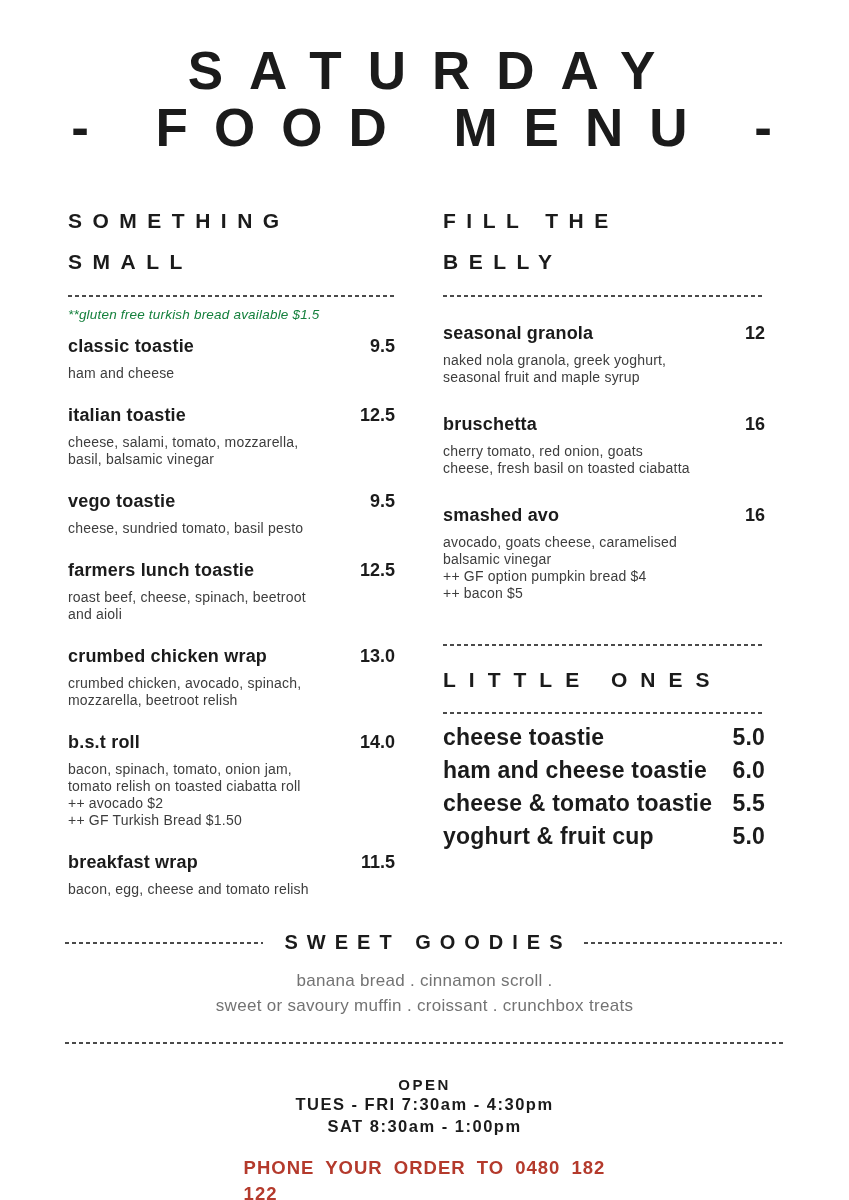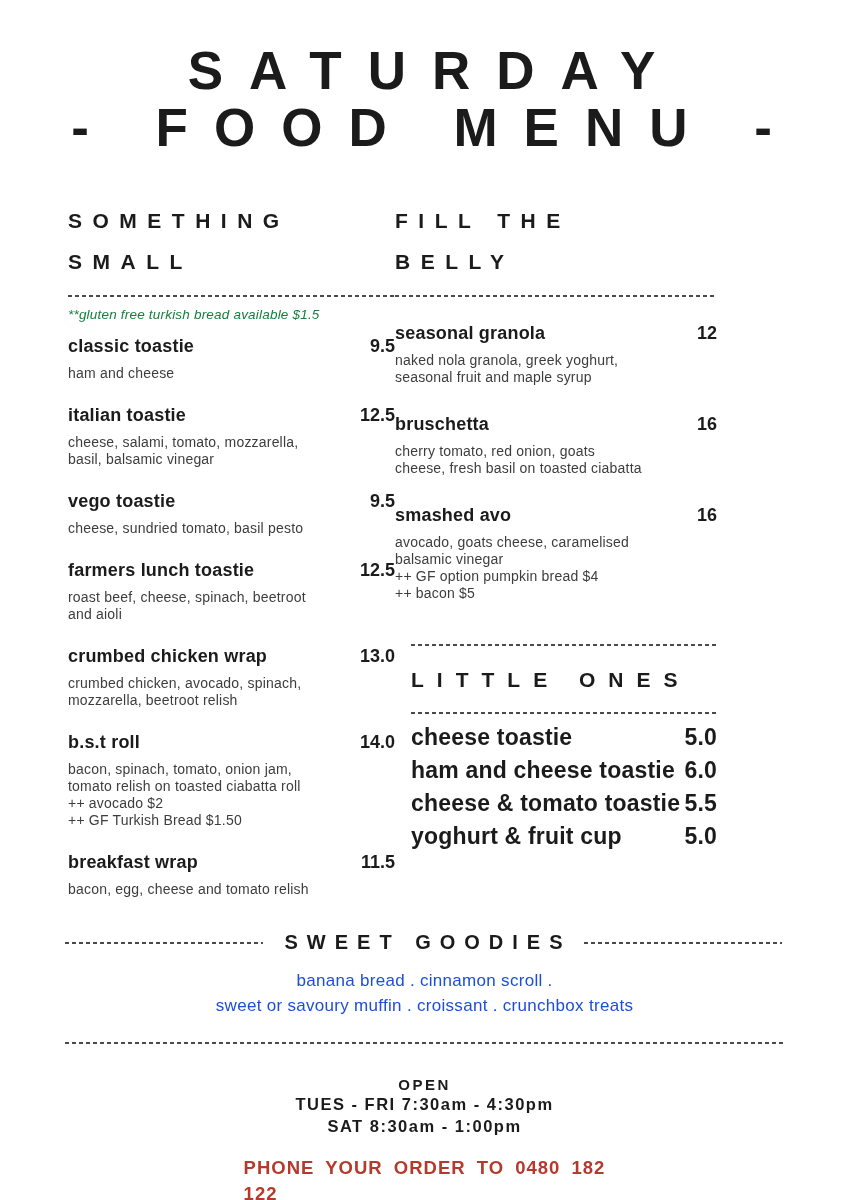--- a/index.html
+++ b/index.html
@@ -23,20 +23,21 @@
   
   .dash {
     height: 2px;
     background: repeating-linear-gradient(90deg, #4a4a4a 0 4px, transparent 4px 7px);
   }
 
   
   .columns {
     display: grid;
     grid-template-columns: 327px 322px;
+    column-gap: 48px;
     padding-left: 68px;
     margin-top: 44px;
   }
   .col-heading-line {
     font-size: 21px; font-weight: 800; letter-spacing: 10.5px;
     line-height: 41px; white-space: nowrap;
   }
   .heading-rule { margin-top: 13px; }
   .note {
     font-style: italic; font-size: 13.5px; color: #15803d;
@@ -48,21 +49,21 @@
   .col--belly .item { margin-bottom: 28px; }
   .item-head { display: flex; justify-content: space-between; align-items: baseline; }
   .item-name { font-size: 18px; font-weight: 700; letter-spacing: 0.2px; }
   .item-price { font-size: 18px; font-weight: 700; flex-shrink: 0; padding-left: 10px; }
   .item-desc {
     font-size: 14px; color: #3d3d3d; line-height: 17px; margin-top: 8px;
     white-space: pre-line; letter-spacing: 0.2px;
   }
 
   
-  .little-block { margin-top: 42px; margin-left: 16px; }
+  .little-block { margin-top: 42px; }
   .lo-heading { line-height: 40px; margin-top: 14px; letter-spacing: 13px; }
   .lo-rule-bottom { margin-top: 12px; }
   .lo-rows { margin-top: 10px; }
   .lo-row {
     display: flex; justify-content: space-between; align-items: baseline;
     font-size: 23px; font-weight: 700; letter-spacing: 0.2px; margin-top: 13px;
     line-height: 20px;
   }
 
   
@@ -71,21 +72,21 @@
     display: flex; align-items: center; gap: 12px;
     padding: 0 67px 0 65px;
   }
   .sweet-head-row .dash { flex: 1; }
   .sweet-heading {
     font-size: 20px; font-weight: 800; letter-spacing: 9px; padding-left: 9px;
     white-space: nowrap;
   }
   .sweet-lines {
     text-align: center; margin-top: 14px; font-size: 17px; line-height: 25px;
-    color: #1d4ed8; letter-spacing: 0.3px;
+    color: #737373; letter-spacing: 0.3px;
   }
   .full-rule { margin: 24px 65px 0 65px; }
 
   
   .footer { margin-top: 32px; text-align: center; }
   .open-label { font-size: 15px; font-weight: 800; letter-spacing: 2.5px; }
   .hours-line { font-size: 16.5px; font-weight: 700; letter-spacing: 1.5px; line-height: 22px; }
   .phone-block {
     width: max-content; margin: 18px auto 0 auto; text-align: left;
     color: #b43a2c; font-weight: 700; font-size: 18.5px;

